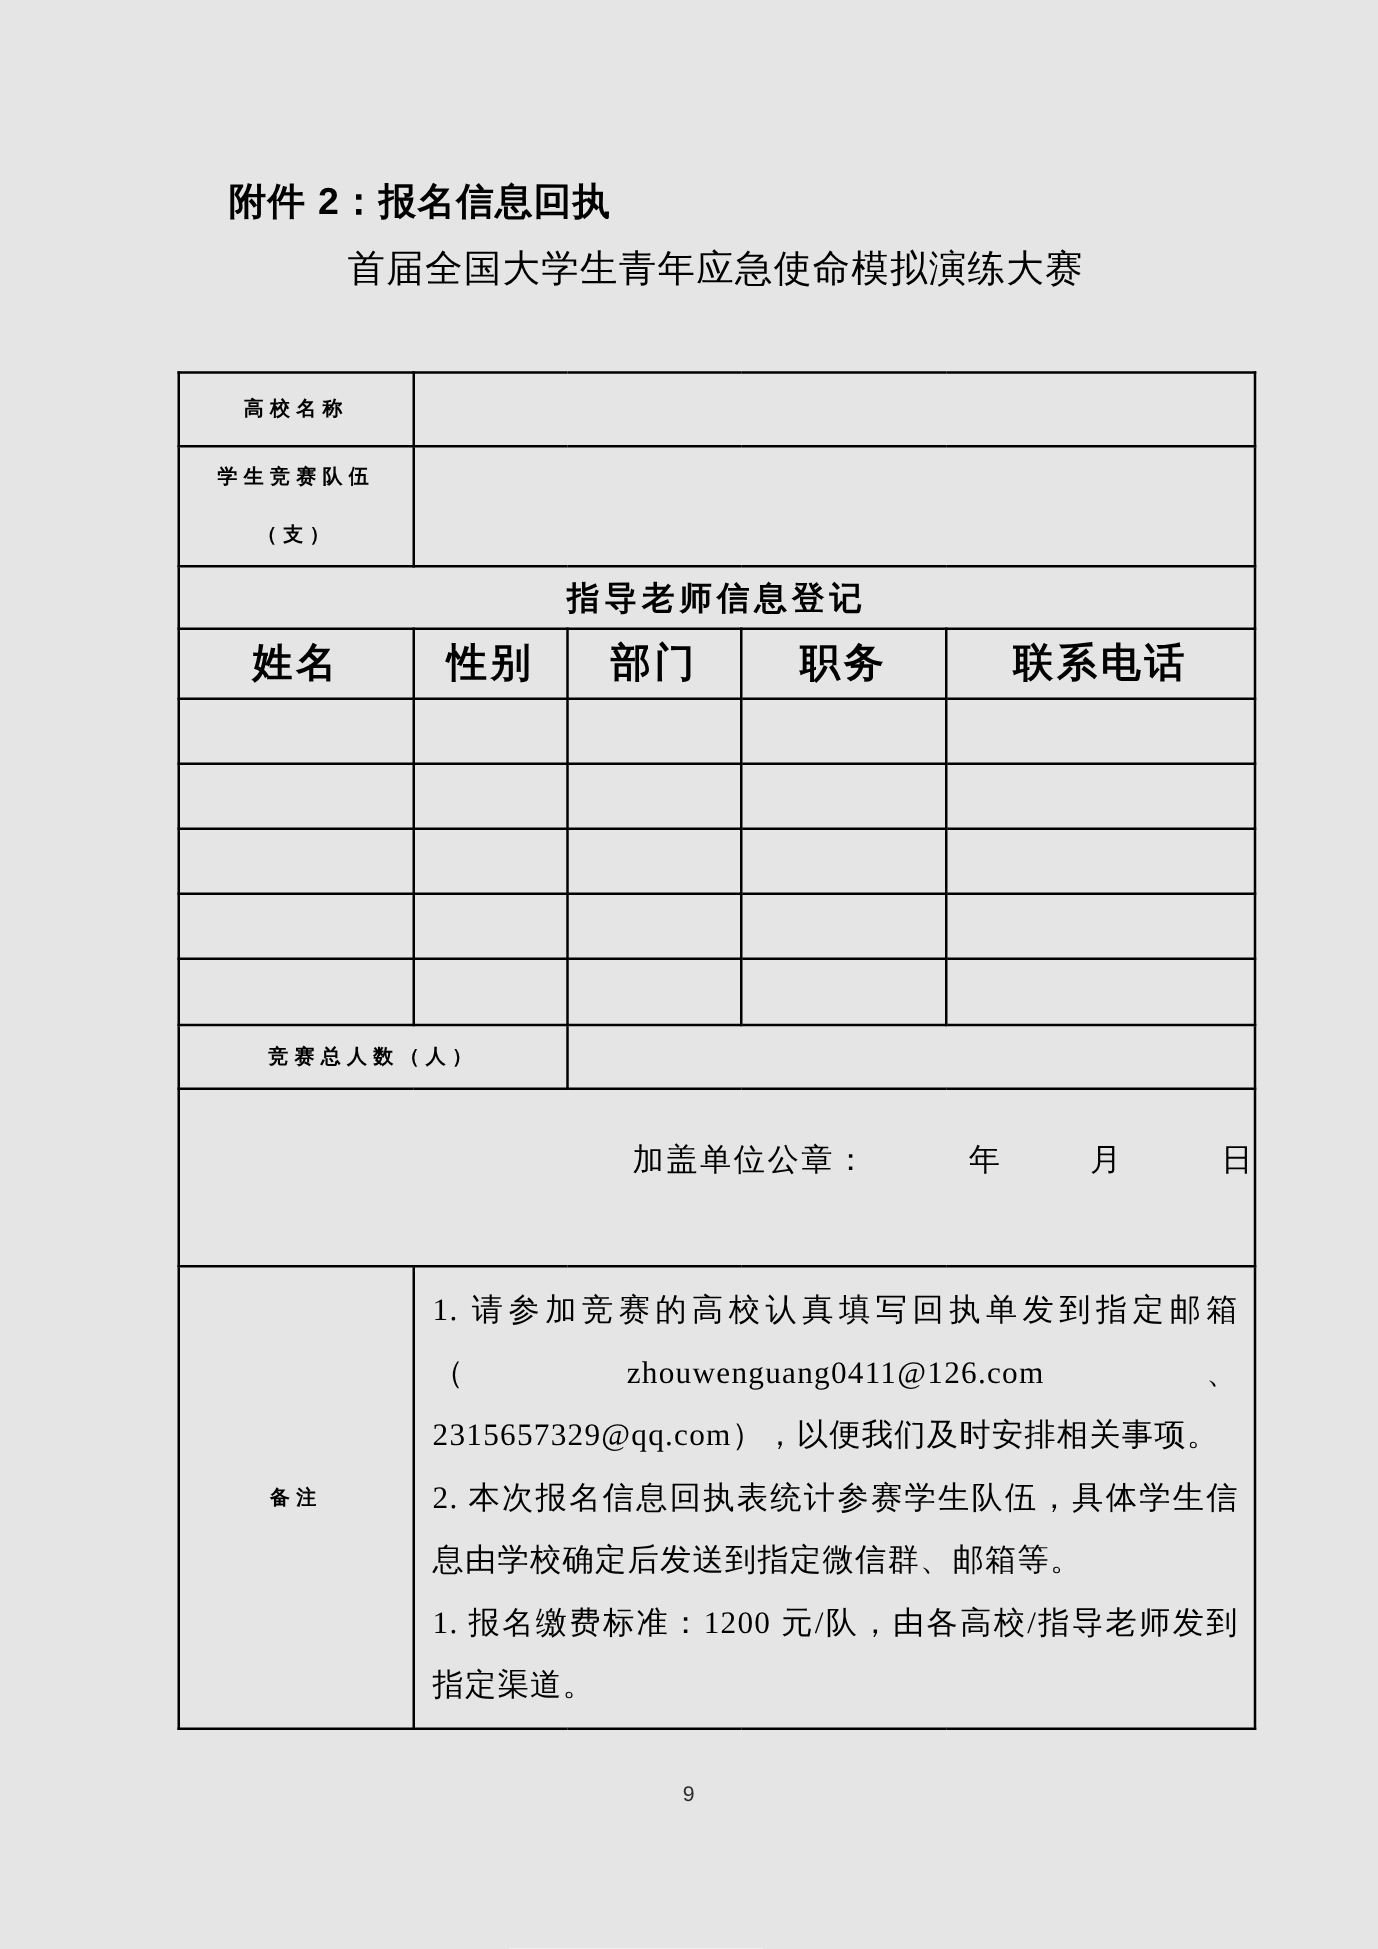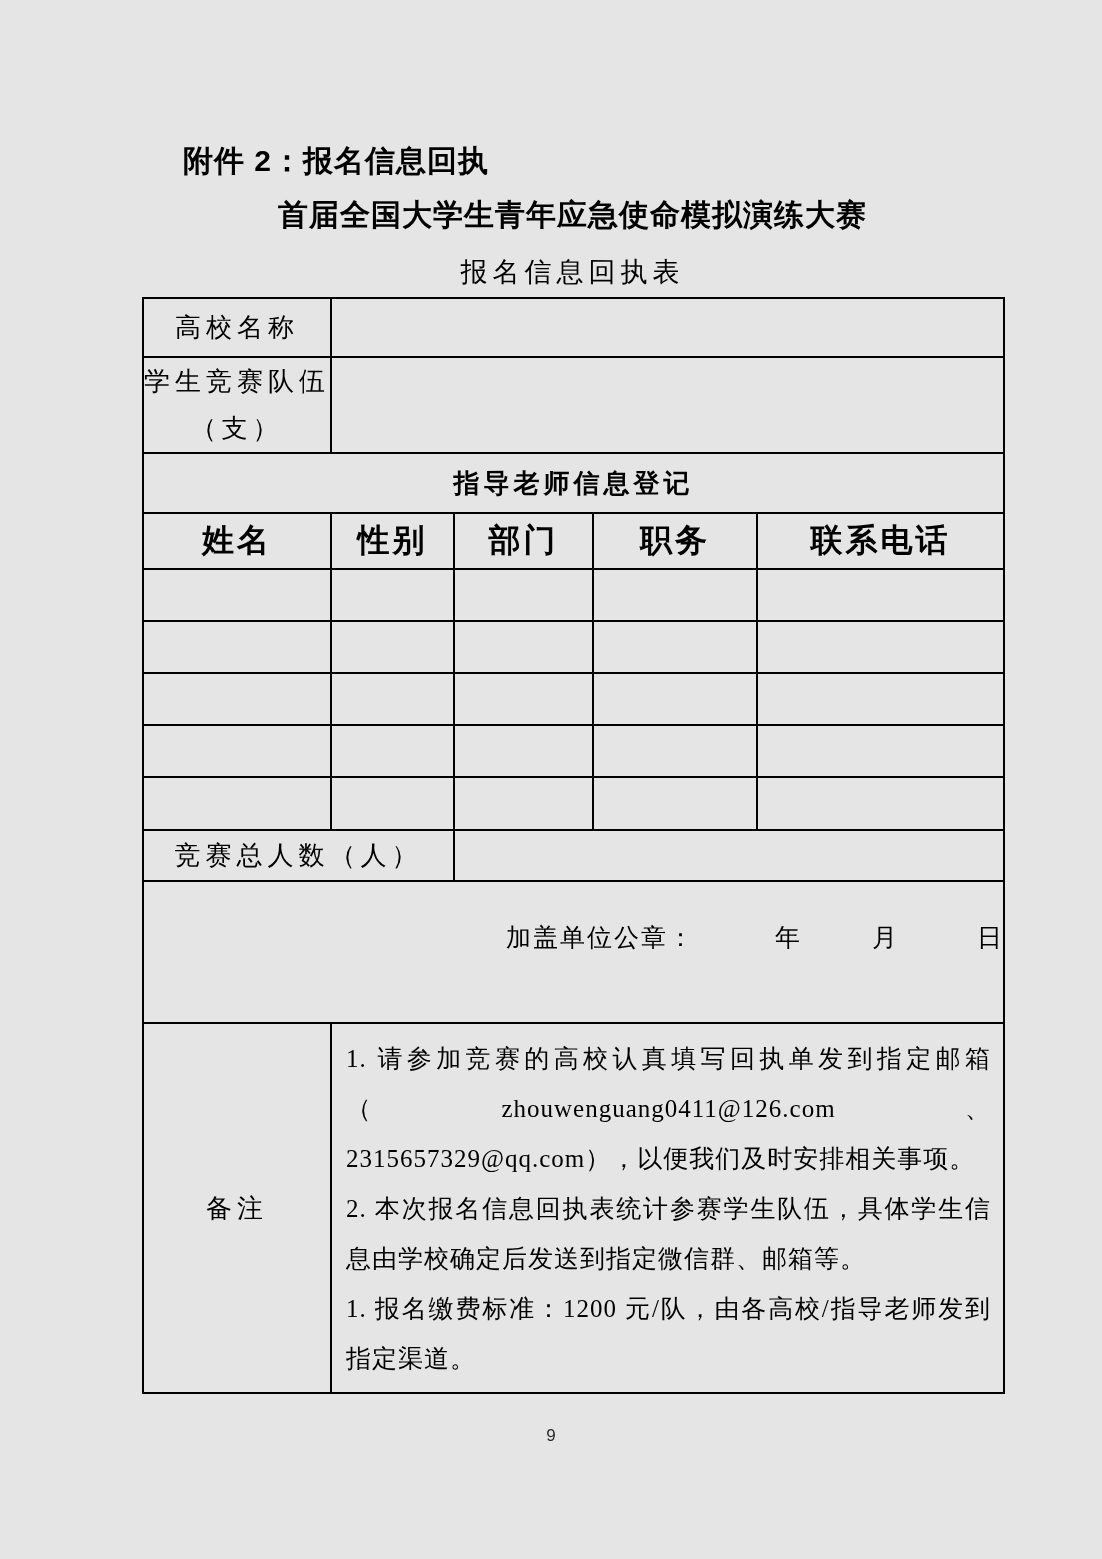--- a/index.html
+++ b/index.html
@@ -23,21 +23,21 @@
     letter-spacing: 1px;
     white-space: nowrap;
   }
   .competition-title {
     position: absolute;
     left: 142px;
     width: 861px;
     top: 195px;
     text-align: center;
     font-family: "Liberation Sans", sans-serif;
-    font-weight: bold;
+    font-weight: normal;
     font-size: 30px;
     letter-spacing: 1px;
   }
   .form-title {
     position: absolute;
     left: 142px;
     width: 861px;
     top: 254px;
     text-align: center;
     font-size: 27px;
@@ -51,28 +51,28 @@
     border-collapse: collapse;
     table-layout: fixed;
   }
   table.reg-table td {
     border: 2px solid #000000;
     vertical-align: middle;
     overflow: hidden;
   }
   td.label-cell {
     text-align: center;
-    font-weight: normal;
-    font-size: 26px;
+    font-weight: bold;
+    font-size: 16px;
     letter-spacing: 5px;
   }
   .two-line span { display: block; line-height: 47px; }
   tr.r-univ   { height: 59px; }
   tr.r-teams  { height: 86px; }
-  tr.r-sechdr { height: 60px; }
+  tr.r-sechdr { height: 50px; }
   tr.r-cols   { height: 56px; }
   tr.r-empty  { height: 52px; }
   tr.r-total  { height: 51px; }
   tr.r-stamp  { height: 142px; }
   tr.r-notes  { height: 364px; }
   td.section-header {
     text-align: center;
     font-weight: bold;
     font-size: 26px;
     letter-spacing: 4px;
@@ -117,21 +117,20 @@
 </style>
 </head>
 <body>
 
 <div class="page">
 
   <div class="attachment-title">附件 2：报名信息回执</div>
 
   <div class="competition-title">首届全国大学生青年应急使命模拟演练大赛</div>
 
-  <div class="form-title">报名信息回执表</div>
 
   <table class="reg-table">
     <colgroup>
       <col style="width:188px">
       <col style="width:123px">
       <col style="width:139px">
       <col style="width:164px">
       <col style="width:247px">
     </colgroup>
 

